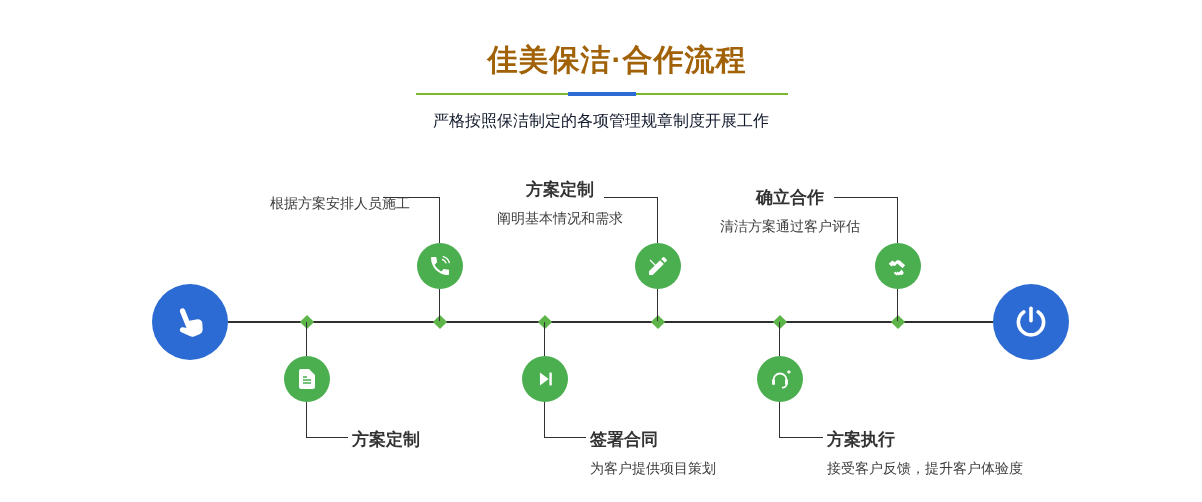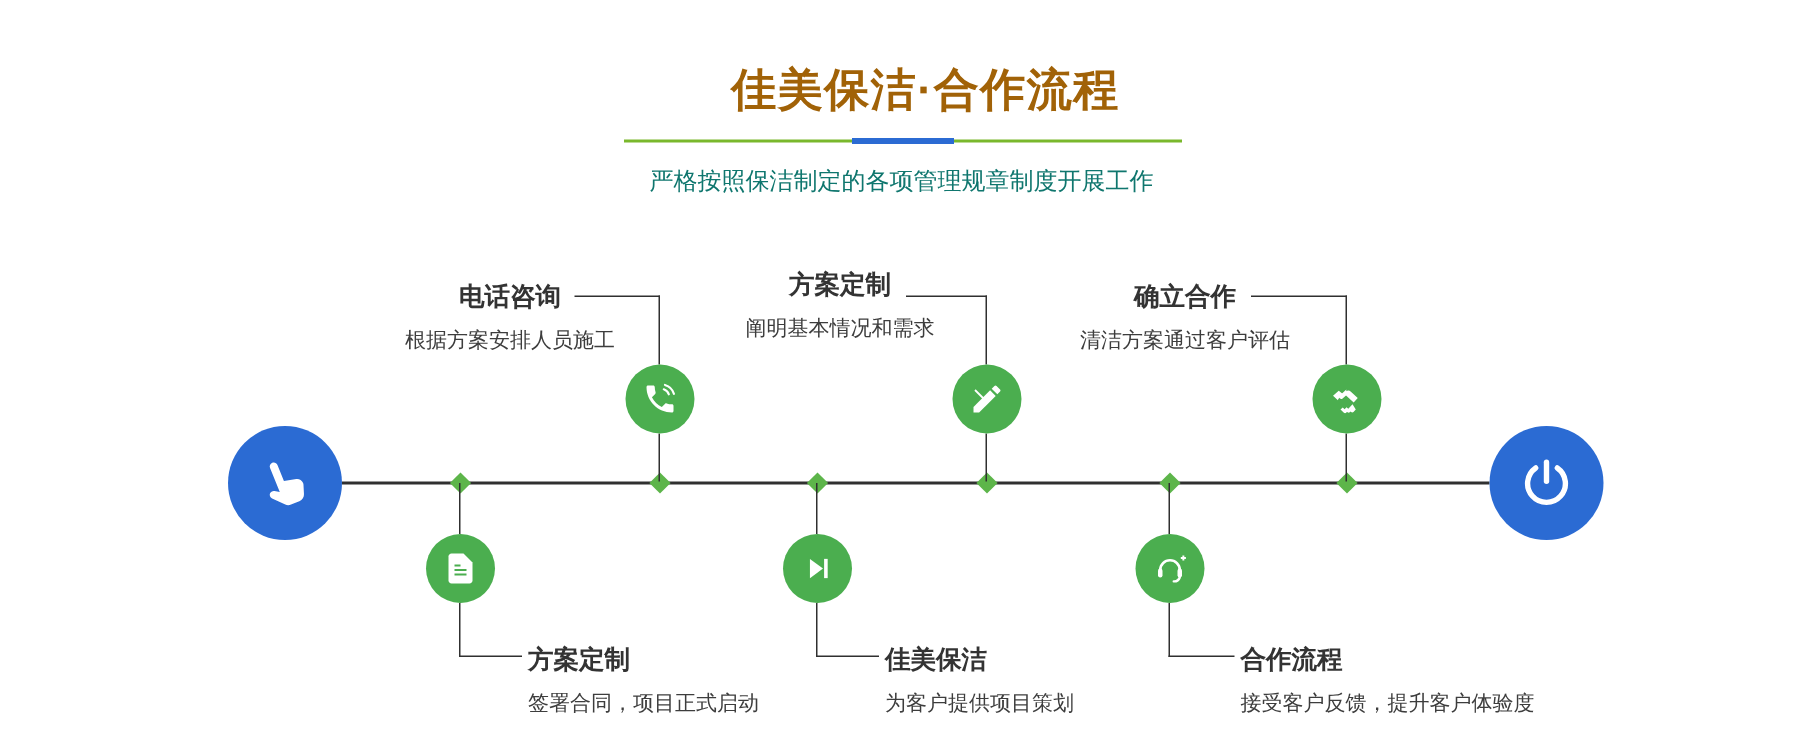--- a/index.html
+++ b/index.html
@@ -2,21 +2,21 @@
 <html><head>
 <meta charset="utf-8">
 <style>
   html,body{margin:0;padding:0;background:#fff;}
   .page{position:relative;width:1202px;height:502px;background:#ffffff;overflow:hidden;
         font-family:"Liberation Sans","DejaVu Sans",sans-serif;}
   .title{position:absolute;top:40px;left:16px;width:100%;margin:0;text-align:center;
          font-size:30px;font-weight:bold;color:#a16207;letter-spacing:1px;}
   .divider{position:absolute;top:93px;left:416px;width:372px;height:2px;background:#7ab82c;}
   .divider-blue{position:absolute;left:152px;top:-1px;width:68px;height:4px;background:#2b6bd3;display:block;}
-  .subtitle{position:absolute;top:111px;left:0;width:100%;text-align:center;font-size:16px;color:#0f766e;}
+  .subtitle{position:absolute;top:111px;left:0;width:100%;text-align:center;font-size:16px;color:#0f172a;}
   .main-line{position:absolute;top:321px;left:228px;width:765px;height:2px;background:#303030;}
   .big-circle{position:absolute;top:284px;width:76px;height:76px;border-radius:50%;background:#2b6bd3;
               display:flex;align-items:center;justify-content:center;}
   .node{position:absolute;width:46px;height:46px;border-radius:50%;background:#4bae4f;
         display:flex;align-items:center;justify-content:center;box-shadow:0 0 0 0 transparent;}
   .diamond{position:absolute;top:317px;width:10px;height:10px;background:#5db54a;transform:rotate(45deg);}
   .vline{position:absolute;width:1px;background:#303030;}
   .hline{position:absolute;height:1px;background:#303030;}
   .step-text{position:absolute;}
   .step-text.top{text-align:center;}
@@ -69,21 +69,20 @@
   <div class="node" style="left:417px;top:243px">
     <span class="icon">
       <svg width="24" height="24" viewBox="0 0 24 24" fill="#fff">
         <path d="M6.62 10.79c1.44 2.83 3.76 5.14 6.59 6.59l2.2-2.21c.27-.27.67-.36 1.02-.24 1.12.37 2.33.57 3.57.57.55 0 1 .45 1 1V20c0 .55-.45 1-1 1-9.39 0-17-7.61-17-17 0-.55.45-1 1-1h3.5c.55 0 1 .45 1 1 0 1.25.2 2.45.57 3.57.11.35.03.74-.25 1.02l-2.2 2.2z"></path>
         <path d="M14.5 5.5c1.6.5 2.9 1.8 3.4 3.4" stroke="#fff" stroke-width="1.4" fill="none" stroke-linecap="round"></path>
         <path d="M15.3 2.6c2.9.8 5.2 3.1 6 6" stroke="#fff" stroke-width="1.4" fill="none" stroke-linecap="round"></path>
       </svg>
     </span>
   </div>
   <div class="step-text top" style="left:245px;top:186px;width:190px">
-    <div class="step-title">电话咨询</div>
     <div class="step-desc">根据方案安排人员施工</div>
   </div>
 
   <div class="hline" style="left:604px;top:197px;width:54px"></div>
   <div class="vline" style="left:657px;top:197px;height:46px"></div>
   <div class="vline" style="left:657px;top:289px;height:32px"></div>
   <div class="node" style="left:635px;top:243px">
     <span class="icon">
       <svg width="24" height="24" viewBox="0 0 24 24" fill="#fff">
         <path d="M3 17.25V21h3.75L17.81 9.94l-3.75-3.75L3 17.25z"></path>
@@ -120,51 +119,50 @@
   <div class="node" style="left:284px;top:356px">
     <span class="icon">
       <svg width="24" height="24" viewBox="0 0 24 24">
         <path fill="#fff" d="M14 2H6c-1.1 0-2 .9-2 2v16c0 1.1.9 2 2 2h12c1.1 0 2-.9 2-2V8l-6-6z"></path>
         <path d="M8 10h4M8 13h8M8 16h8" stroke="#4bae4f" stroke-width="1.4" fill="none"></path>
       </svg>
     </span>
   </div>
   <div class="step-text bottom" style="left:352px;top:428px;width:230px">
     <div class="step-title">方案定制</div>
-    <div class="step-desc">签署合同，项目正式启动</div>
   </div>
 
   <div class="vline" style="left:544px;top:322px;height:34px"></div>
   <div class="vline" style="left:544px;top:402px;height:36px"></div>
   <div class="hline" style="left:544px;top:437px;width:42px"></div>
   <div class="node" style="left:522px;top:356px">
     <span class="icon">
       <svg width="22" height="22" viewBox="0 0 24 24" fill="#fff">
         <path d="M6.5 5l9.5 7-9.5 7z"></path>
         <rect x="16.8" y="5" width="2.6" height="14"></rect>
       </svg>
     </span>
   </div>
   <div class="step-text bottom" style="left:590px;top:428px;width:230px">
-    <div class="step-title">佳美保洁</div>
+    <div class="step-title">签署合同</div>
     <div class="step-desc">为客户提供项目策划</div>
   </div>
 
   <div class="vline" style="left:779px;top:322px;height:34px"></div>
   <div class="vline" style="left:779px;top:402px;height:36px"></div>
   <div class="hline" style="left:779px;top:437px;width:44px"></div>
   <div class="node" style="left:757px;top:356px">
     <span class="icon">
       <svg width="24" height="24" viewBox="0 0 24 24">
         <path d="M5.5 13a6.5 6.5 0 0 1 13 0" fill="none" stroke="#fff" stroke-width="1.8"></path>
         <rect x="4" y="12" width="3" height="6" rx="1.5" fill="#fff"></rect>
         <rect x="17" y="12" width="3" height="6" rx="1.5" fill="#fff"></rect>
         <path d="M18.5 18a4 4 0 0 1-4 2.6" fill="none" stroke="#fff" stroke-width="1.6" stroke-linecap="round"></path>
         <path d="M19.2 5h3.4M20.9 3.3v3.4" stroke="#fff" stroke-width="1.3"></path>
       </svg>
     </span>
   </div>
   <div class="step-text bottom" style="left:827px;top:428px;width:250px">
-    <div class="step-title">合作流程</div>
+    <div class="step-title">方案执行</div>
     <div class="step-desc">接受客户反馈，提升客户体验度</div>
   </div>
 
 </div>
 
 </body></html>

